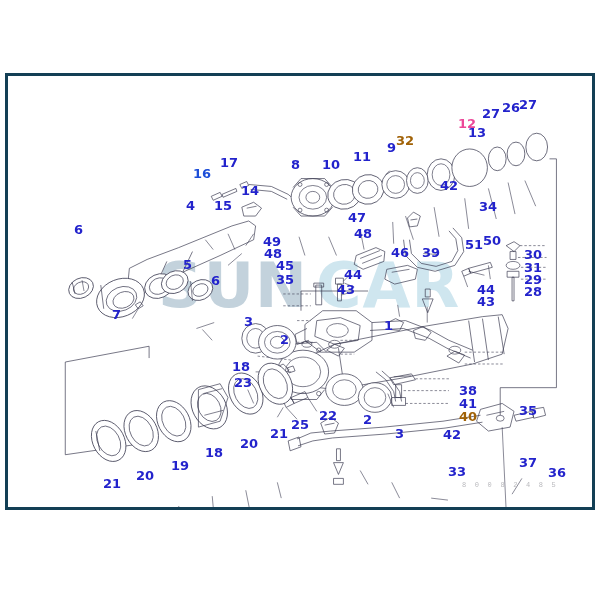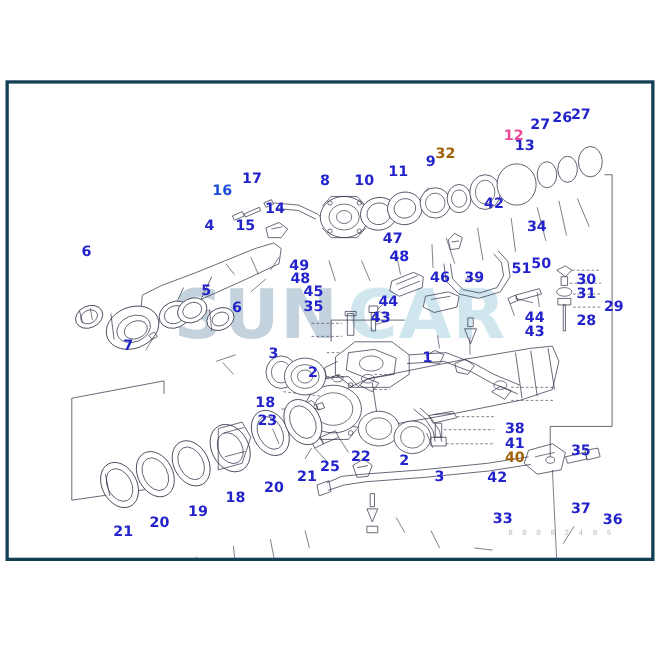--- a/index.html
+++ b/index.html
@@ -422,21 +422,21 @@
         <div class="lbl" style="left: 336px; top: 192px; color: rgb(35, 35, 204);">44</div>
         <div class="lbl" style="left: 329px; top: 207px; color: rgb(35, 35, 204);">43</div>
         <div class="lbl" style="left: 383px; top: 170px; color: rgb(35, 35, 204);">46</div>
         <div class="lbl" style="left: 414px; top: 170px; color: rgb(35, 35, 204);">39</div>
         <div class="lbl" style="left: 469px; top: 207px; color: rgb(35, 35, 204);">44</div>
         <div class="lbl" style="left: 469px; top: 219px; color: rgb(35, 35, 204);">43</div>
         <div class="lbl" style="left: 457px; top: 162px; color: rgb(35, 35, 204);">51</div>
         <div class="lbl" style="left: 475px; top: 158px; color: rgb(35, 35, 204);">50</div>
         <div class="lbl" style="left: 516px; top: 172px; color: rgb(35, 35, 204);">30</div>
         <div class="lbl" style="left: 516px; top: 185px; color: rgb(35, 35, 204);">31</div>
-        <div class="lbl" style="left: 516px; top: 197px; color: rgb(35, 35, 204); margin-left: 25px;">29</div>
+        <div class="lbl" style="left: 516px; top: 197px; color: rgb(35, 35, 204);">29</div>
         <div class="lbl" style="left: 516px; top: 209px; color: rgb(35, 35, 204);">28</div>
         <div class="lbl" style="left: 236px; top: 239px; color: rgb(35, 35, 204);">3</div>
         <div class="lbl" style="left: 272px; top: 257px; color: rgb(35, 35, 204);">2</div>
         <div class="lbl" style="left: 224px; top: 284px; color: rgb(35, 35, 204);">18</div>
         <div class="lbl" style="left: 226px; top: 300px; color: rgb(35, 35, 204);">23</div>
         <div class="lbl" style="left: 283px; top: 342px; color: rgb(35, 35, 204);">25</div>
         <div class="lbl" style="left: 311px; top: 333px; color: rgb(35, 35, 204);">22</div>
         <div class="lbl" style="left: 262px; top: 351px; color: rgb(35, 35, 204);">21</div>
         <div class="lbl" style="left: 232px; top: 361px; color: rgb(35, 35, 204);">20</div>
         <div class="lbl" style="left: 197px; top: 370px; color: rgb(35, 35, 204);">18</div>

